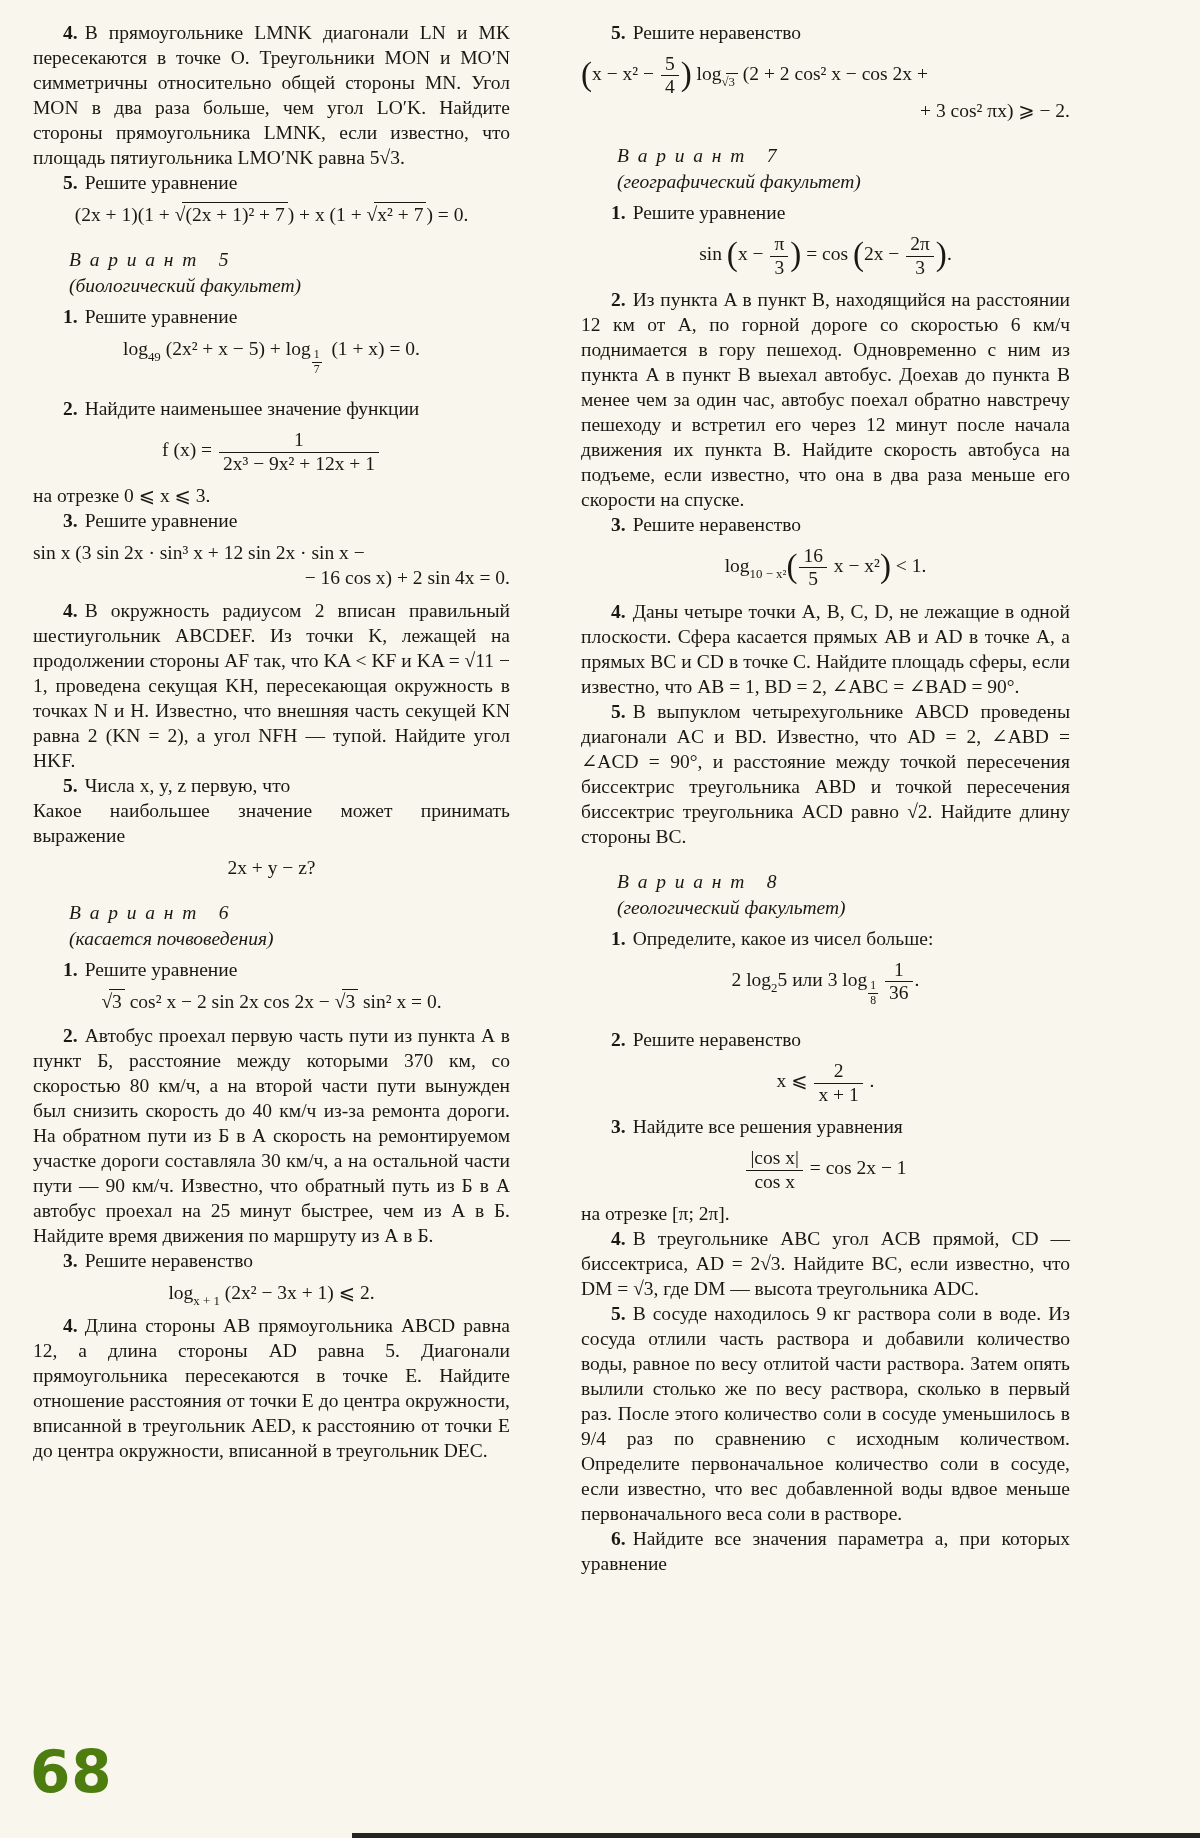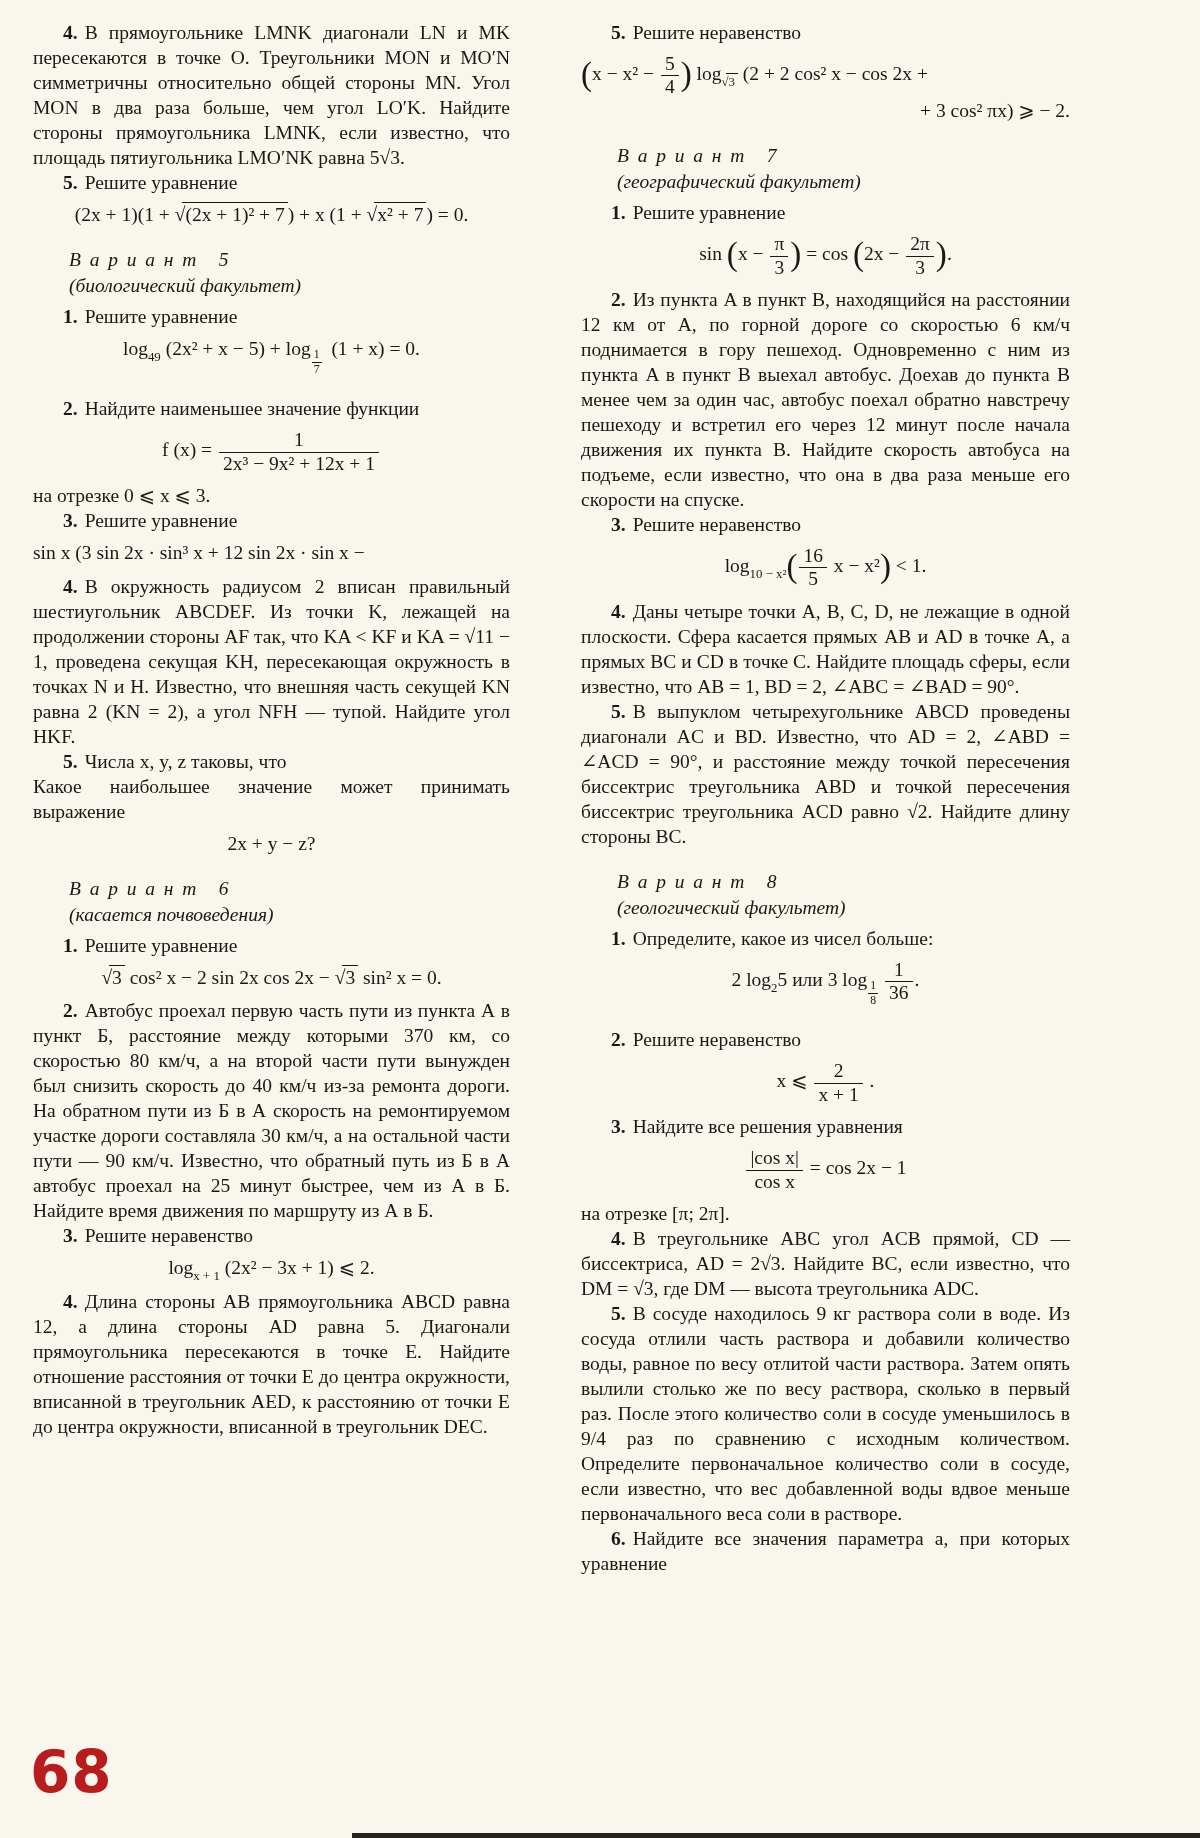--- a/index.html
+++ b/index.html
@@ -29,21 +29,21 @@
   .sf{display:inline-block;font-size:0.6em;text-align:center;line-height:1.15;vertical-align:-1.5em;margin:0 5px 0 1px;}
   .sf .fn{display:block;padding:0 2px;}
   .sf .fd{display:block;border-top:1.2px solid currentColor;padding:0 2px;}
   .rad{white-space:nowrap;}
   .rs{letter-spacing:-1px;margin-right:-2px;}
   .rb2{border-top:1.5px solid currentColor;padding:1px 3px 0 3px;}
   .bp{font-size:1.7em;vertical-align:middle;line-height:0;position:relative;top:-0.06em;font-weight:400;}
   .pno{
     position:absolute;left:30px;top:1738px;
     font-family:"DejaVu Sans","Liberation Sans",sans-serif;
-    font-weight:bold;font-size:58px;letter-spacing:1px;color:#b91c1c;
+    font-weight:bold;font-size:58px;letter-spacing:1px;color:#4d7c0f;
   }
   .strip{position:absolute;left:352px;top:1833px;width:848px;height:5px;background:#26241f;}
 </style>
 </head>
 <body>
 
 <div class="page">
 
   <div class="colL">
 
@@ -69,25 +69,26 @@
     <div class="eq">
       <span>f (x) = </span><span class="fx"><span class="fn">1</span><span class="fd">2x³ − 9x² + 12x + 1</span></span>
     </div>
 
     <p class="pl">на отрезке 0 ⩽ x ⩽ 3.</p>
 
     <p class="pr"><b class="pn">3.</b><span>Решите уравнение</span></p>
 
     <div class="eq">
       <div class="eql">sin x (3 sin 2x · sin³ x + 12 sin 2x · sin x −</div>
+      <div class="eqr">− 16 cos x) + 2 sin 4x = 0.</div>
     </div>
 
     <p class="pr"><b class="pn">4.</b><span>В окружность радиусом 2 вписан правильный шестиугольник ABCDEF. Из точки K, лежащей на продолжении стороны AF так, что KA &lt; KF и KA = √11 − 1, проведена секущая KH, пересекающая окружность в точках N и H. Известно, что внешняя часть секущей KN равна 2 (KN = 2), а угол NFH — тупой. Найдите угол HKF.</span></p>
 
-    <p class="pr"><b class="pn">5.</b><span>Числа x, y, z таковы, что</span></p>
+    <p class="pr"><b class="pn">5.</b><span>Числа x, y, z первую, что</span></p>
 
 
     <p class="pl">Какое наибольшее значение может принимать выражение</p>
 
     <div class="eq">2x + y − z?</div>
 
     <div class="vt">Вариант 6</div>
     <div class="vs">(касается почвоведения)</div>
 
     <p class="pr"><b class="pn">1.</b><span>Решите уравнение</span></p>

